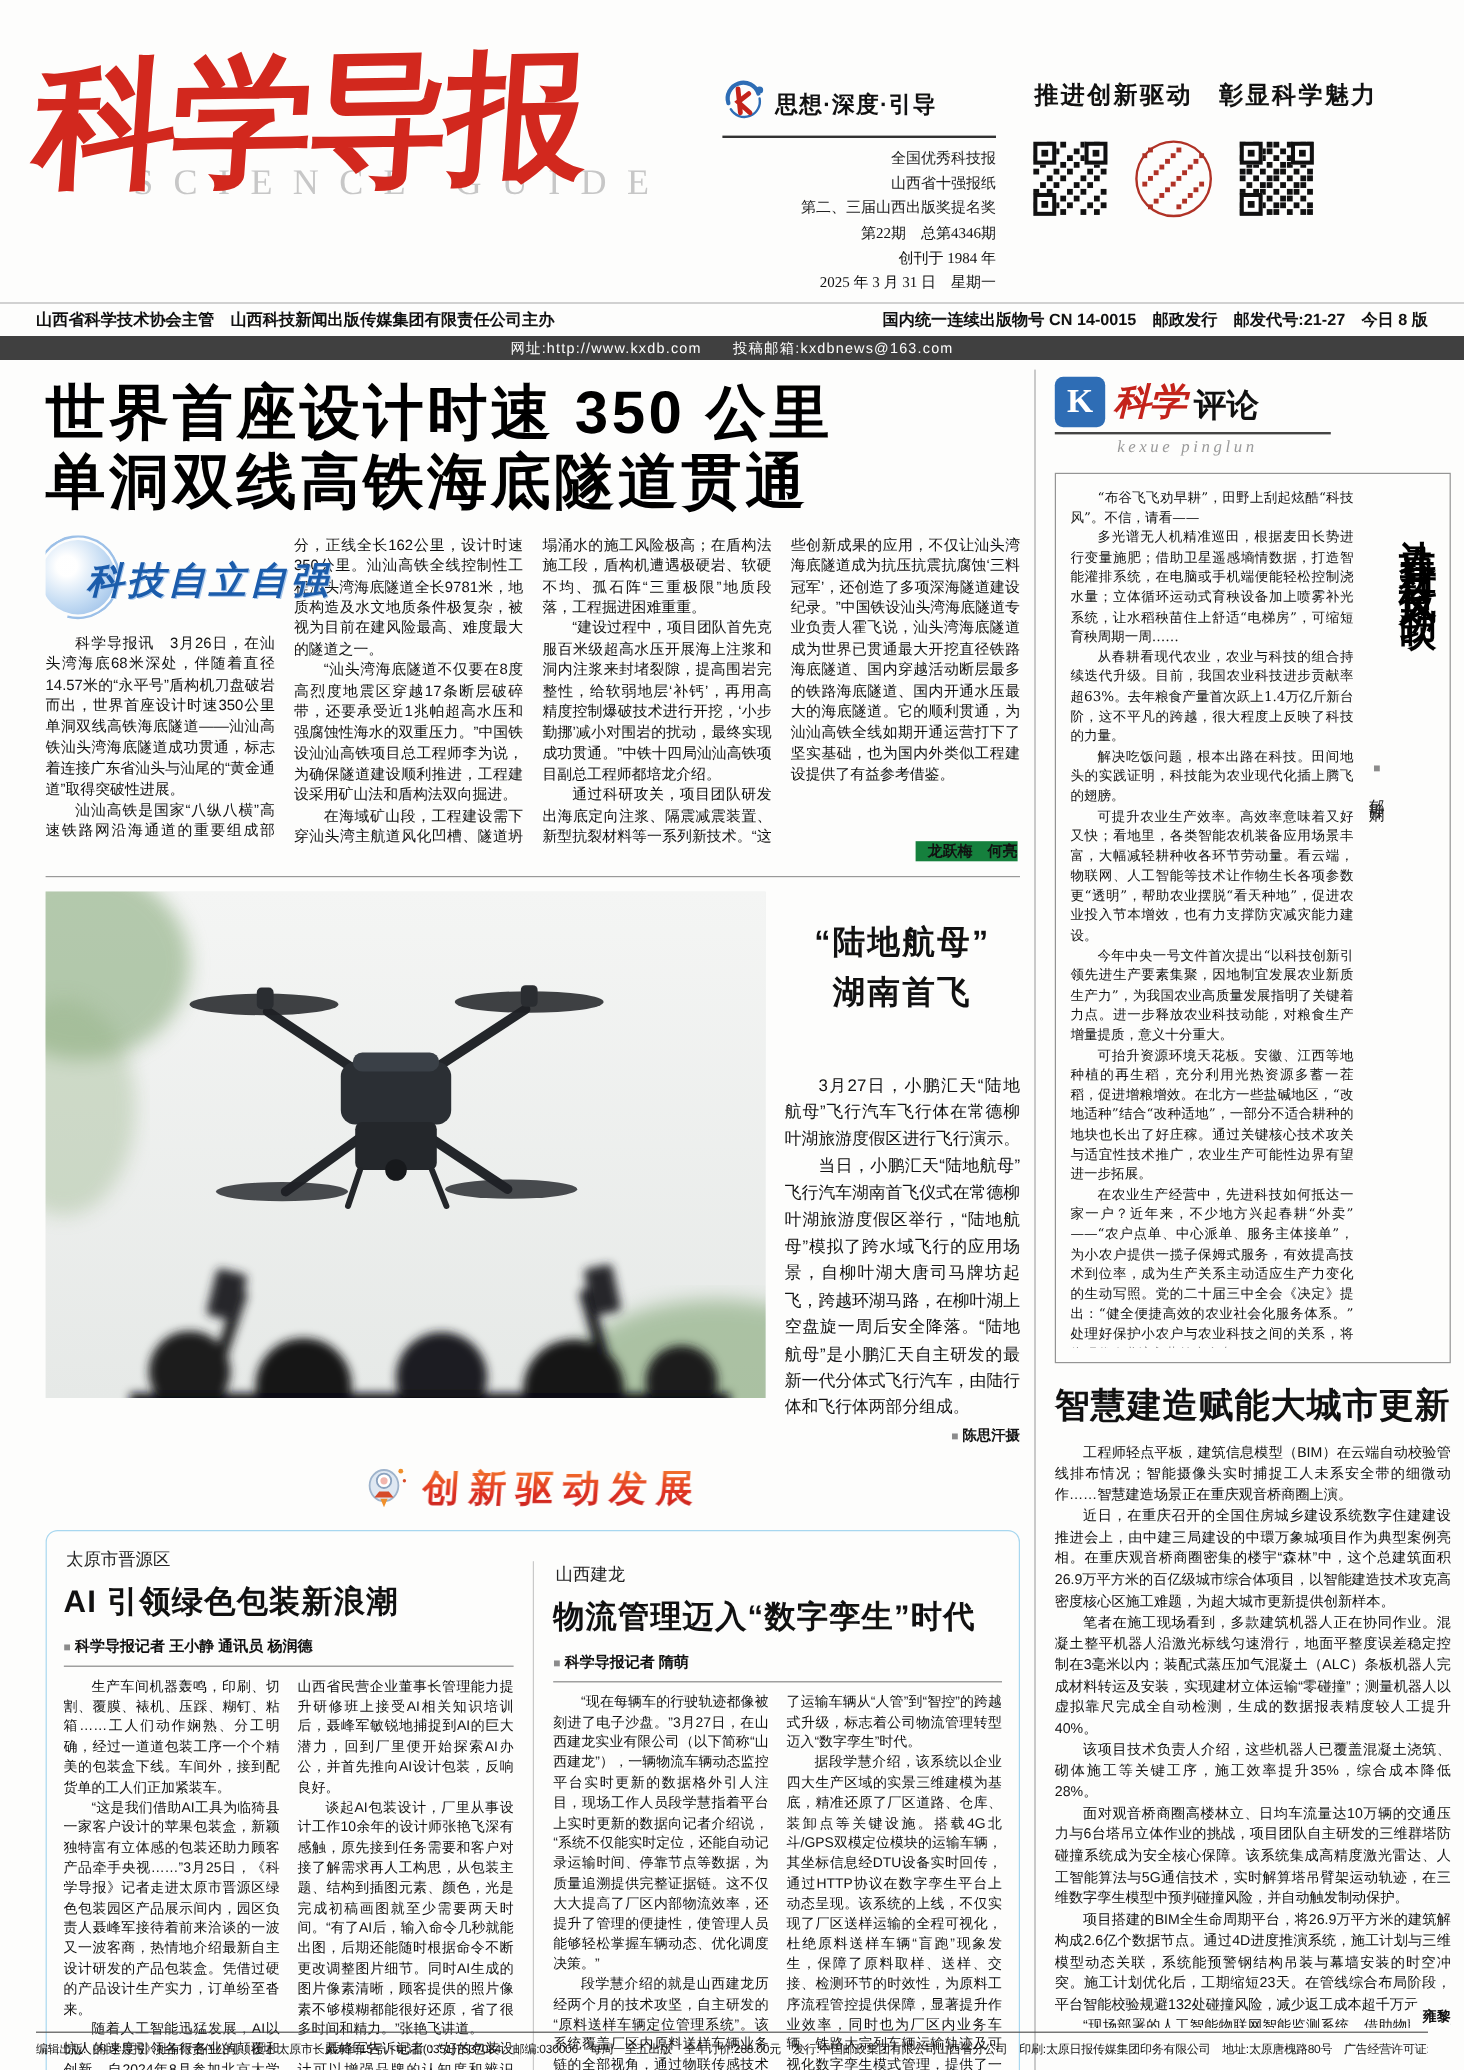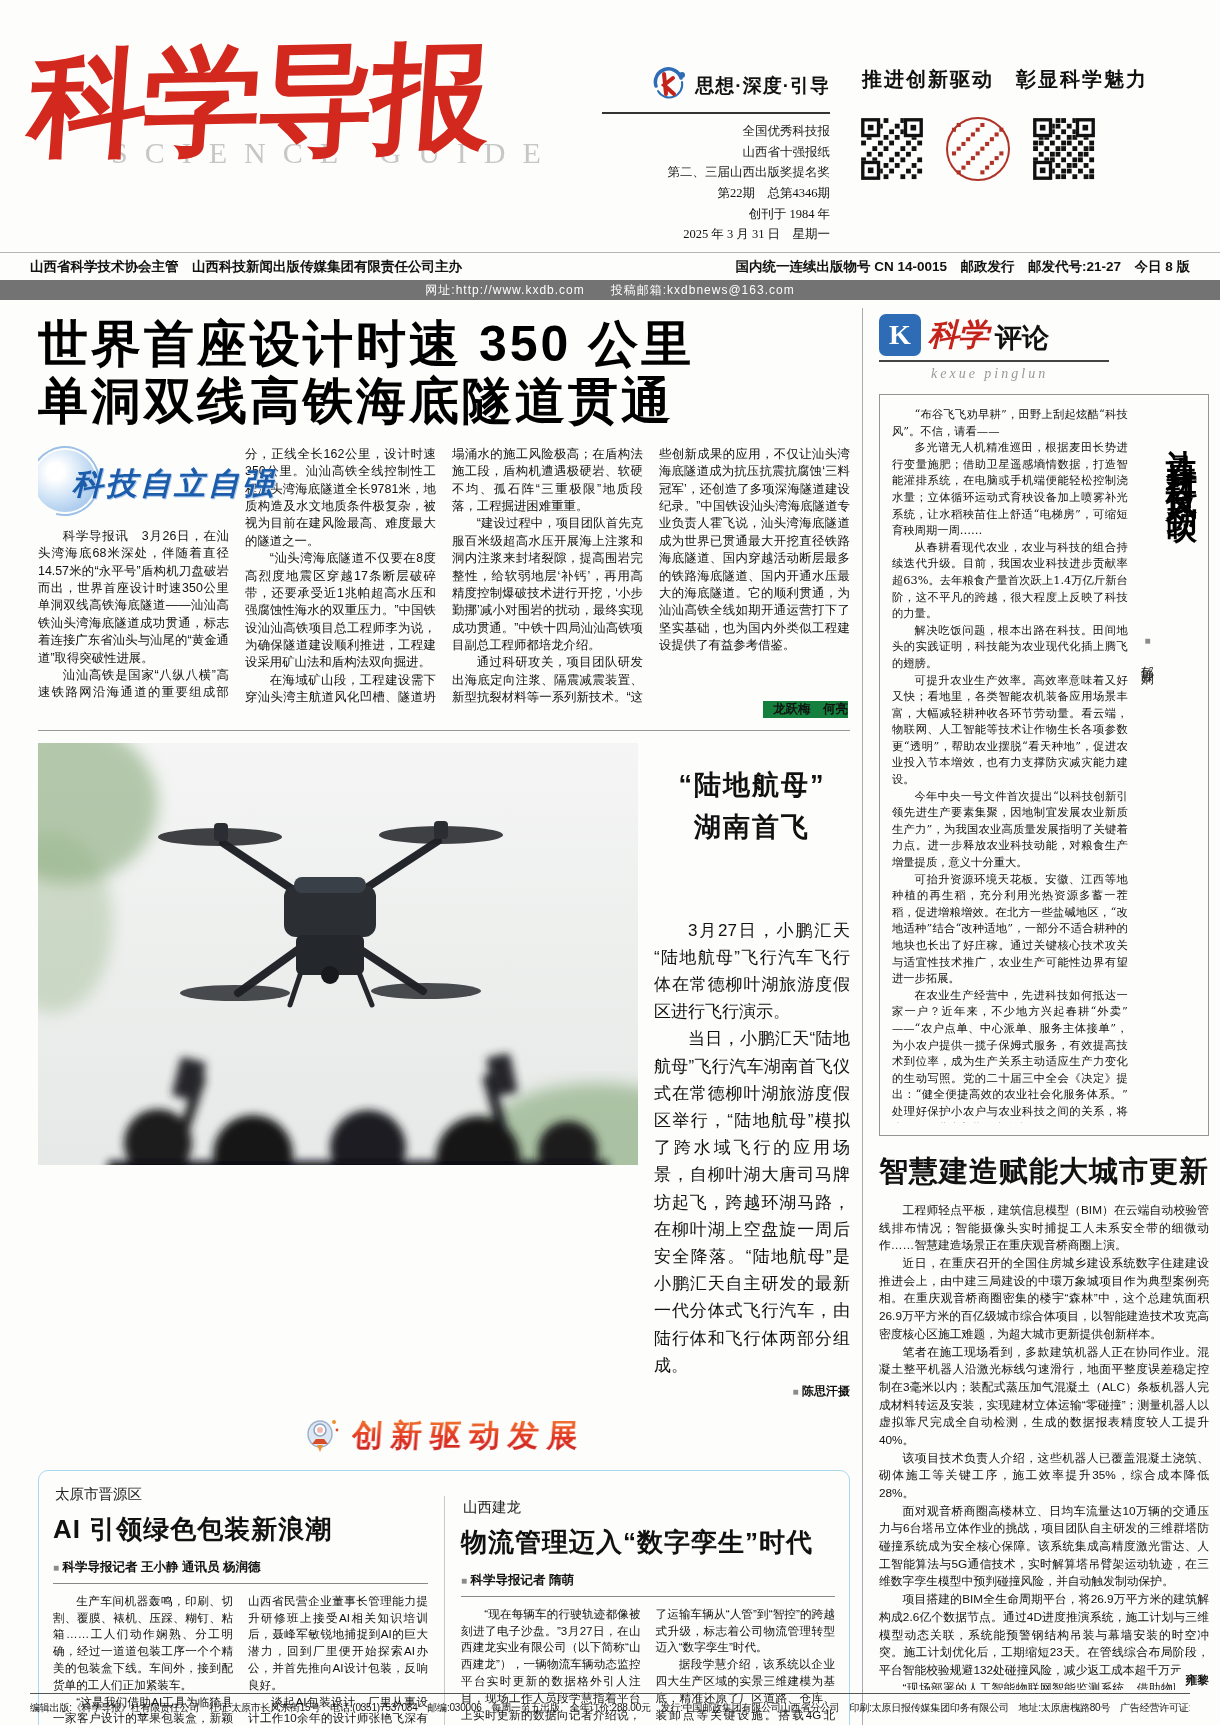--- a/index.html
+++ b/index.html
@@ -7,34 +7,34 @@
   body { font-family:"Liberation Sans", sans-serif; color:#111; }
   .page { width:1220px; height:1725px; background:#fdfdfc; margin:0 auto; position:relative; overflow:hidden; }
 
   
   .masthead { height:252px; padding:20px 30px 0 30px; display:flex; }
   .mast-left { width:585px; padding-top:14px; }
   .mast-title { font-family:"DejaVu Serif", serif; font-weight:900; font-size:118px; color:#d2281e; letter-spacing:-4px; transform:skewX(-5deg) rotate(-1deg); line-height:1.1; white-space:nowrap; }
   .mast-en { font-family:"Liberation Serif", serif; font-size:30px; color:#c7c7c7; letter-spacing:17px; margin:-28px 0 0 81px; }
   .mast-right { flex:1; display:flex; gap:30px; padding-top:46px; justify-content:flex-end; }
   .pub-col { width:228px; text-align:right; }
-  .slogan-row { display:flex; justify-content:flex-end; align-items:center; gap:8px; border-bottom:2px solid #333; padding-bottom:6px; margin-bottom:7px; }
+  .slogan-row { display:flex; justify-content:flex-start; align-items:center; gap:8px; border-bottom:2px solid #333; padding-bottom:6px; margin-bottom:7px; }
   .slogan { font-size:19px; font-weight:bold; letter-spacing:1px; }
   .honor-line { font-size:12.5px; line-height:1.65; color:#222; }
   .issue-line { font-size:12.5px; line-height:1.65; color:#111; font-family:"Liberation Serif", serif; }
   .motto-col { width:330px; }
   .motto { font-size:20px; font-weight:bold; letter-spacing:2px; margin:0 0 24px 2px; white-space:nowrap; }
   .qr-row { display:flex; gap:22px; align-items:center; }
   .qr { width:64px; height:64px; }
   .qr svg { width:100%; height:100%; }
   .qr.round { border-radius:50%; border:2px solid #b03226; padding:3px; }
 
   
   .info-bar { border-top:1px solid #b5b5b5; margin:0 0 0 0; padding:5px 30px 4px 30px; display:flex; justify-content:space-between; font-size:13.5px; font-weight:bold; }
-  .url-bar { height:20px; background:#737373; color:#fff; font-size:12px; text-align:center; line-height:20px; letter-spacing:1px; }
+  .url-bar { height:20px; background:#404040; color:#fff; font-size:12px; text-align:center; line-height:20px; letter-spacing:1px; }
 
   
   main { display:flex; padding:8px 30px 0 38px; }
   .left-col { width:812px; }
   .right-col { flex:1; border-left:1px solid #aaa; margin-left:12px; padding-left:16px; }
 
   
   .lead-headline { font-size:50px; line-height:1.14; font-weight:900; letter-spacing:3px; margin:8px 0 16px 0; color:#000; }
   .lead-body { height:272px; column-count:4; column-gap:16px; font-size:12.4px; line-height:1.4; text-align:justify; overflow:hidden; position:relative; }
   .para { text-indent:2em; }
@@ -44,21 +44,21 @@
   .badge-text { position:relative; font-size:31px; font-weight:900; font-style:italic; color:#1b5cab; letter-spacing:3px; margin-left:34px; text-shadow:1px 1px 0 #a7c6ea; white-space:nowrap; }
   .lead-byline { position:absolute; right:2px; bottom:0; background:#15803d; font-weight:bold; font-size:12.5px; padding-left:10px; }
   .rule { border:none; border-top:1px solid #999; margin:12px 0 12px 0; }
 
   
   .photo-row { display:flex; gap:16px; }
   .photo { width:600px; height:422px; background:#eceeed; flex:none; }
   .photo svg { width:100%; height:100%; display:block; }
   .photo-caption { flex:1; padding-top:22px; display:flex; flex-direction:column; }
   .cap-title { font-size:27px; font-weight:900; text-align:center; line-height:1.55; letter-spacing:2px; }
-  .cap-text { margin-top:68px; font-size:17px; line-height:1.6; text-align:justify; }
+  .cap-text { margin-top:44px; font-size:14px; line-height:1.6; text-align:justify; }
   .cap-text p { text-indent:2em; }
   .cap-credit { margin-top:4px; text-align:right; font-size:12px; font-weight:bold; }
   .sq { color:#8b8b8b; font-size:10px; }
 
   
   .banner { height:56px; display:flex; align-items:center; justify-content:center; gap:10px; margin:8px 0 6px 0; }
   .banner-text { font-size:31px; font-weight:900; letter-spacing:8px; background:linear-gradient(180deg,#f3752c 10%, #e03322 55%, #c11d1d 100%); -webkit-background-clip:text; background-clip:text; color:transparent; filter:drop-shadow(0 1px 0 #fff) drop-shadow(0 0 2px rgba(255,255,255,.9)); transform:skewX(-4deg); }
 
   
   .bottom-box { border:1px solid #a8d7ef; border-radius:10px; padding:12px 14px; display:flex; height:478px; }

